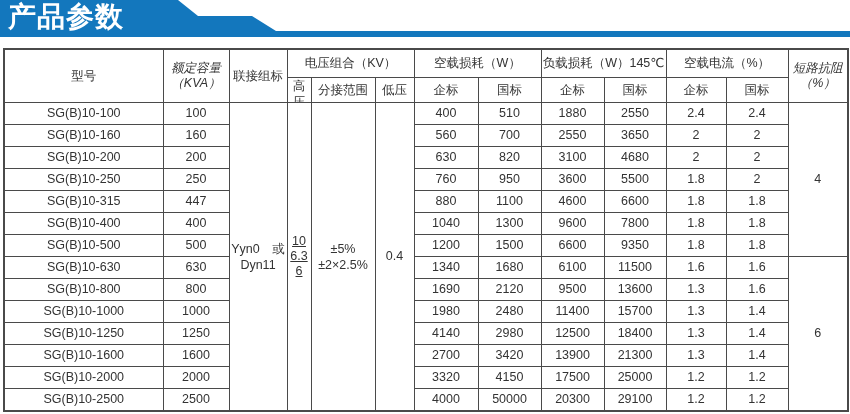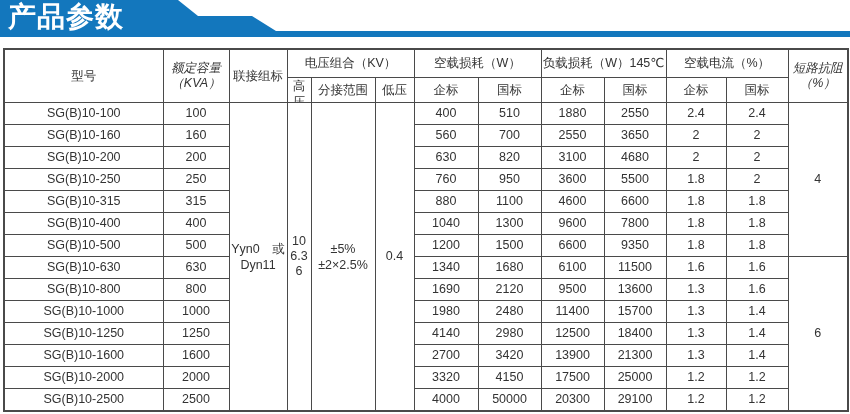--- a/index.html
+++ b/index.html
@@ -69,21 +69,21 @@
   thead tr.hrow2 th { height: 22px; }
   tbody td { height: 21px; line-height: 21px; }
   .two-line { line-height: 15px; font-style: italic; }
   .hv-clip {
     height: 24px;
     overflow: hidden;
     line-height: 16px;
     white-space: normal;
   }
   td.multiline { line-height: 16px; white-space: normal; }
-  td.hv-data { line-height: 15px; }
+  td.hv-data { line-height: 15px; text-decoration: underline; }
 </style>
 </head>
 <body>
 
 <div class="page">
 
   <div class="banner">
     <svg width="850" height="40" viewBox="0 0 850 40">
       <polygon points="0,0 178,0 198,16 252,16 276,31 850,31 850,37 0,37" fill="#1377bd"></polygon>
     </svg>
@@ -179,21 +179,21 @@
           <td>250</td>
           <td>760</td>
           <td>950</td>
           <td>3600</td>
           <td>5500</td>
           <td>1.8</td>
           <td>2</td>
         </tr>
         <tr>
           <td>SG(B)10-315</td>
-          <td>315</td>
+          <td>447</td>
           <td>880</td>
           <td>1100</td>
           <td>4600</td>
           <td>6600</td>
           <td>1.8</td>
           <td>1.8</td>
         </tr>
         <tr>
           <td>SG(B)10-400</td>
           <td>400</td>

